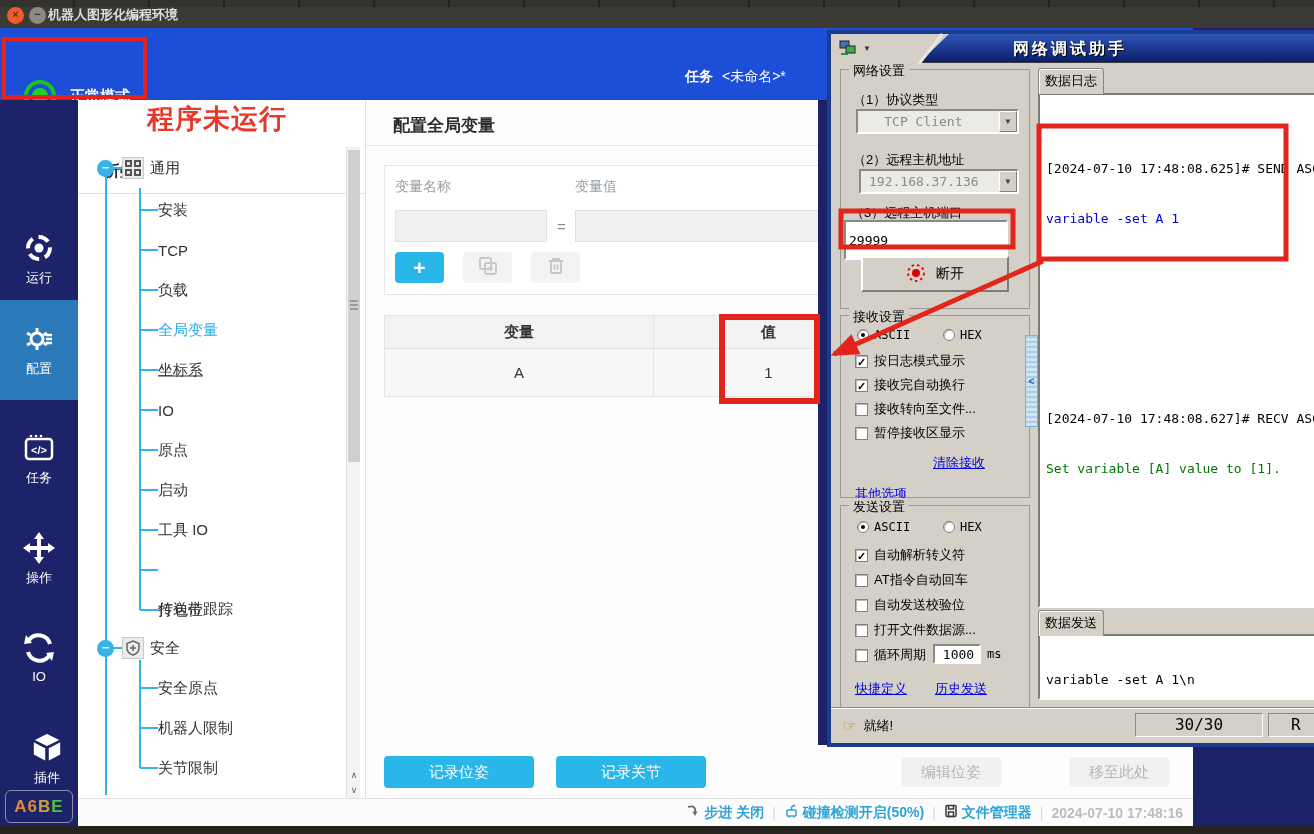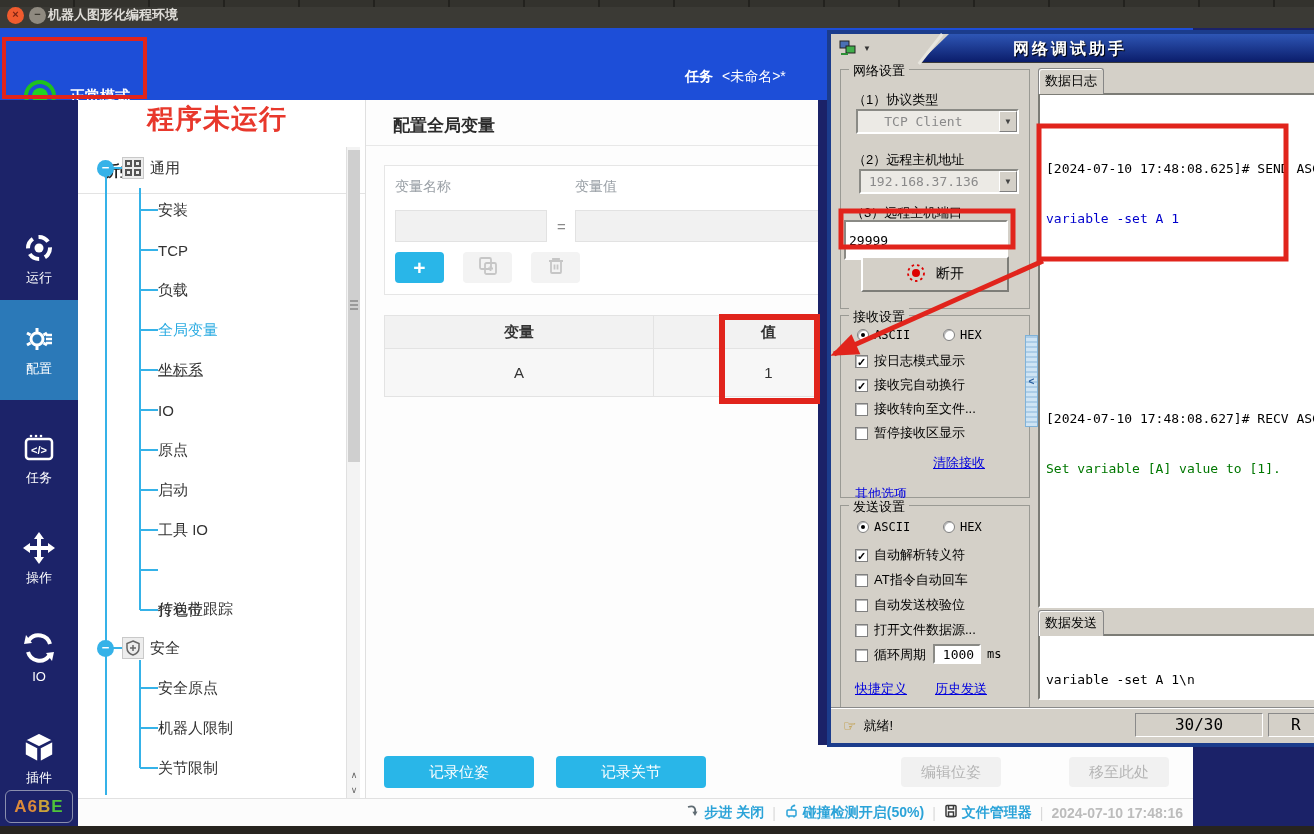--- a/index.html
+++ b/index.html
@@ -231,21 +231,21 @@
       <span class="ico">
         <svg width="34" height="34" viewBox="0 0 34 34">
           <path d="M28 13 A12 12 0 0 0 7 9" fill="none" stroke="#fff" stroke-width="4"></path>
           <polygon points="4,4 10,12 2,13" fill="#fff"></polygon>
           <path d="M6 21 A12 12 0 0 0 27 25" fill="none" stroke="#fff" stroke-width="4"></path>
           <polygon points="30,30 24,22 32,21" fill="#fff"></polygon>
         </svg>
       </span>
       <span class="lbl">IO</span>
     </div>
-    <div class="side-item" style="top:625px;">
+    <div class="side-item" style="top:625px;margin-left:8px;">
       <span class="ico">
         <svg width="34" height="34" viewBox="0 0 34 34">
           <g fill="#fff" stroke="#1c2369" stroke-width="1.6">
             <polygon points="17,2 31,9 17,16 3,9"></polygon>
             <polygon points="3,10 16,16.8 16,31 3,24"></polygon>
             <polygon points="31,10 18,16.8 18,31 31,24"></polygon>
           </g>
         </svg>
       </span>
       <span class="lbl">插件</span>

